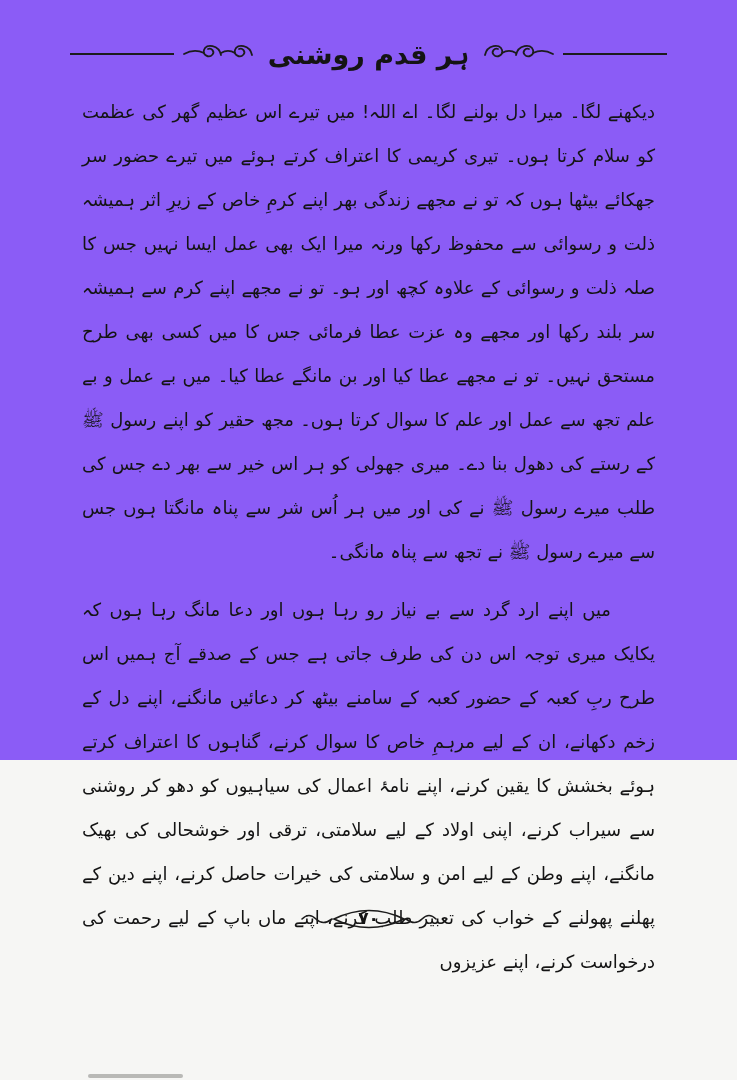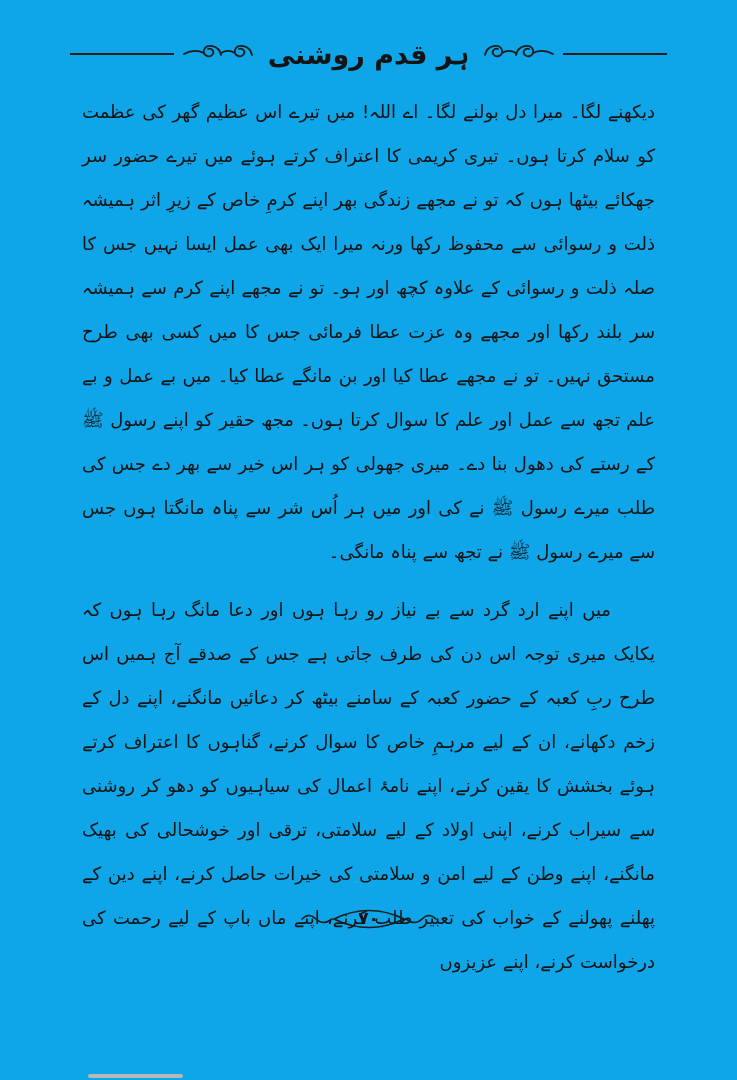--- a/index.html
+++ b/index.html
@@ -6,22 +6,22 @@
   html, body { width: 737px; height: 1080px; }
   body {
     background: #f6f6f4;
     font-family: "DejaVu Sans", sans-serif;
     color: #141414;
     overflow: hidden;
   }
   .page {
     position: relative;
     width: 737px;
-    height: 1080px;
-    background: #0ea5e9;
+    height: 760px;
+    background: #8b5cf6;
     padding: 24px 82px 0 82px;
   }
   
   .chapter-header {
     display: flex;
     align-items: center;
     gap: 8px;
     height: 52px;
     margin: 4px -12px 10px -12px;
     direction: rtl;

